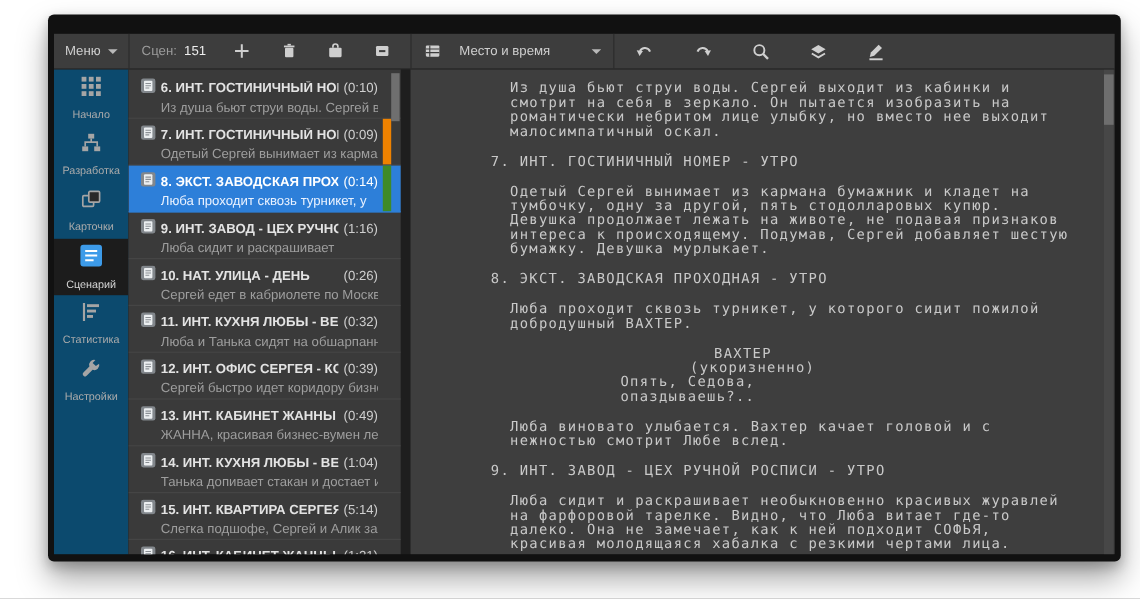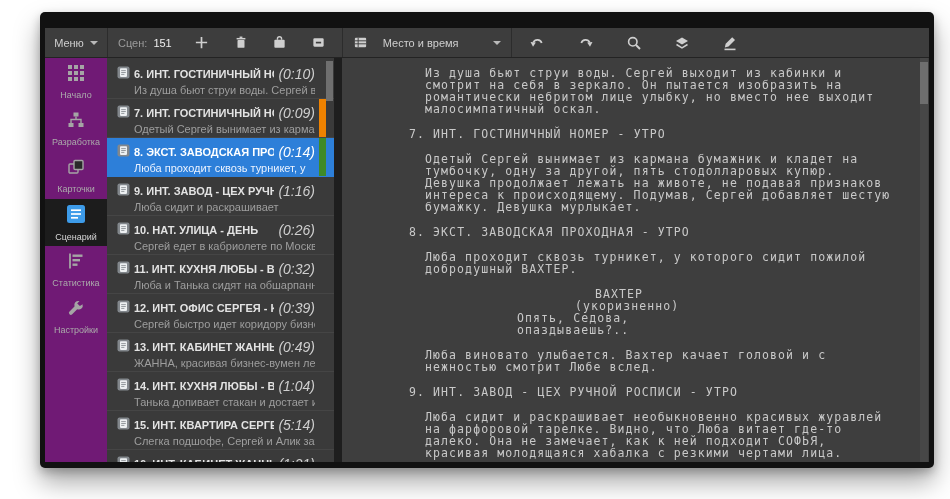--- a/index.html
+++ b/index.html
@@ -22,32 +22,32 @@
   .tb-btn svg{display:block;}
   .tb-sep{width:1px;height:100%;background:#2c2c2c;margin:0 4px;flex:0 0 1px;}
   .tb-group{display:flex;align-items:center;}
   .tb-dropdown{display:flex;align-items:center;justify-content:space-between;width:118px;margin:0 6px 0 8px;cursor:default;}
   .tb-right{margin-left:auto;display:flex;align-items:center;gap:12px;padding-right:4px;margin-top:47px;}
   .tb-chron b{color:#f0f0f0;font-weight:bold;}
 
   
   .main{flex:1;display:flex;min-height:0;}
   
-  .sidebar{width:62px;flex:0 0 62px;background:#701a75;display:flex;flex-direction:column;}
+  .sidebar{width:62px;flex:0 0 62px;background:#0c4a6e;display:flex;flex-direction:column;}
   .side-item{height:47px;display:flex;flex-direction:column;align-items:center;justify-content:center;gap:4px;cursor:default;}
   .side-item .lbl{font-size:9px;color:#ababab;}
   .side-item.active{background:#1c1c1c;}
   .side-item.active .lbl{color:#d6d6d6;}
 
   
   .scene-list{width:227px;flex:0 0 227px;background:#3a3a3a;overflow:hidden;position:relative;padding-top:2px;box-sizing:border-box;}
   .scene-item{height:39px;box-sizing:border-box;position:relative;padding:7px 19px 0 10px;border-bottom:1px solid #454545;}
   .scene-item .row1{display:flex;align-items:center;gap:4px;height:13px;}
   .scene-item .title{font-size:11px;font-weight:bold;color:#e3e3e3;white-space:nowrap;overflow:hidden;flex:1;}
-  .scene-item .dur{font-size:14px;color:#cfcfcf;flex:0 0 auto;font-style:italic;}
+  .scene-item .dur{font-size:11px;color:#cfcfcf;flex:0 0 auto;}
   .scene-item .desc{font-size:11px;color:#9e9e9e;margin:4px 0 0 17px;white-space:nowrap;overflow:hidden;}
   .scene-item.selected{background:#2d7fd9;border-bottom-color:#2d7fd9;}
   .scene-item.selected .title,.scene-item.selected .dur{color:#ffffff;}
   .scene-item.selected .desc{color:#eaf2ff;}
   .scene-marker{position:absolute;right:8px;top:0;bottom:0;width:7px;display:none;}
   .list-scrollthumb{position:absolute;right:1px;top:3px;width:7px;height:40px;background:#6f6f6f;}
 
   .divider{width:8px;flex:0 0 8px;background:#1e1e1e;}
 
   

